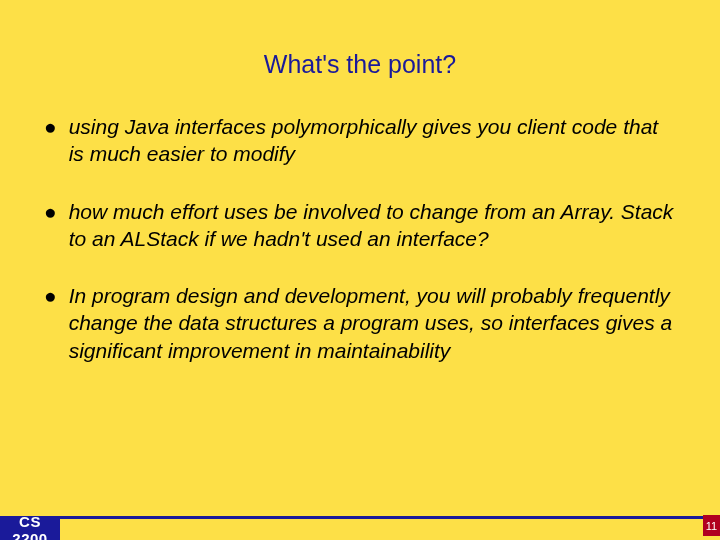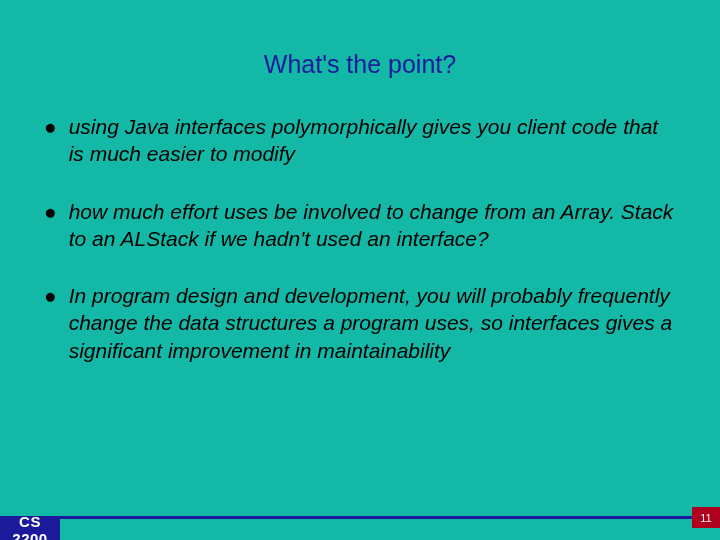--- a/index.html
+++ b/index.html
@@ -1,21 +1,21 @@
 <!DOCTYPE html>
 <html><head>
 <meta charset="utf-8">
 <style>
   * { margin: 0; padding: 0; box-sizing: border-box; }
   html, body { width: 720px; height: 540px; font-family: Arial, Helvetica, sans-serif; background: #fff; overflow: hidden; }
   .slide {
     position: relative;
     width: 720px;
     height: 540px;
-    background: #14b8a6;
+    background: #fde047;
   }
   .title {
     color: #1a1a9a;
     font-size: 25px;
     font-weight: 400;
     text-align: center;
     padding-top: 50px;
     padding-bottom: 34px;
   }
   .content {
@@ -76,23 +76,23 @@
     height: 21px;
     display: flex;
     align-items: center;
     justify-content: center;
     font-size: 12px;
     color: #000;
   }
   .footer-right {
     position: absolute;
     right: 0;
-    bottom: 12px;
+    bottom: 4px;
     height: 21px;
-    width: 28px;
+    width: 17px;
     background: #b00020;
     color: #fff;
     font-size: 11px;
     display: flex;
     align-items: center;
     justify-content: center;
   }
 </style>
 </head>
 <body>

